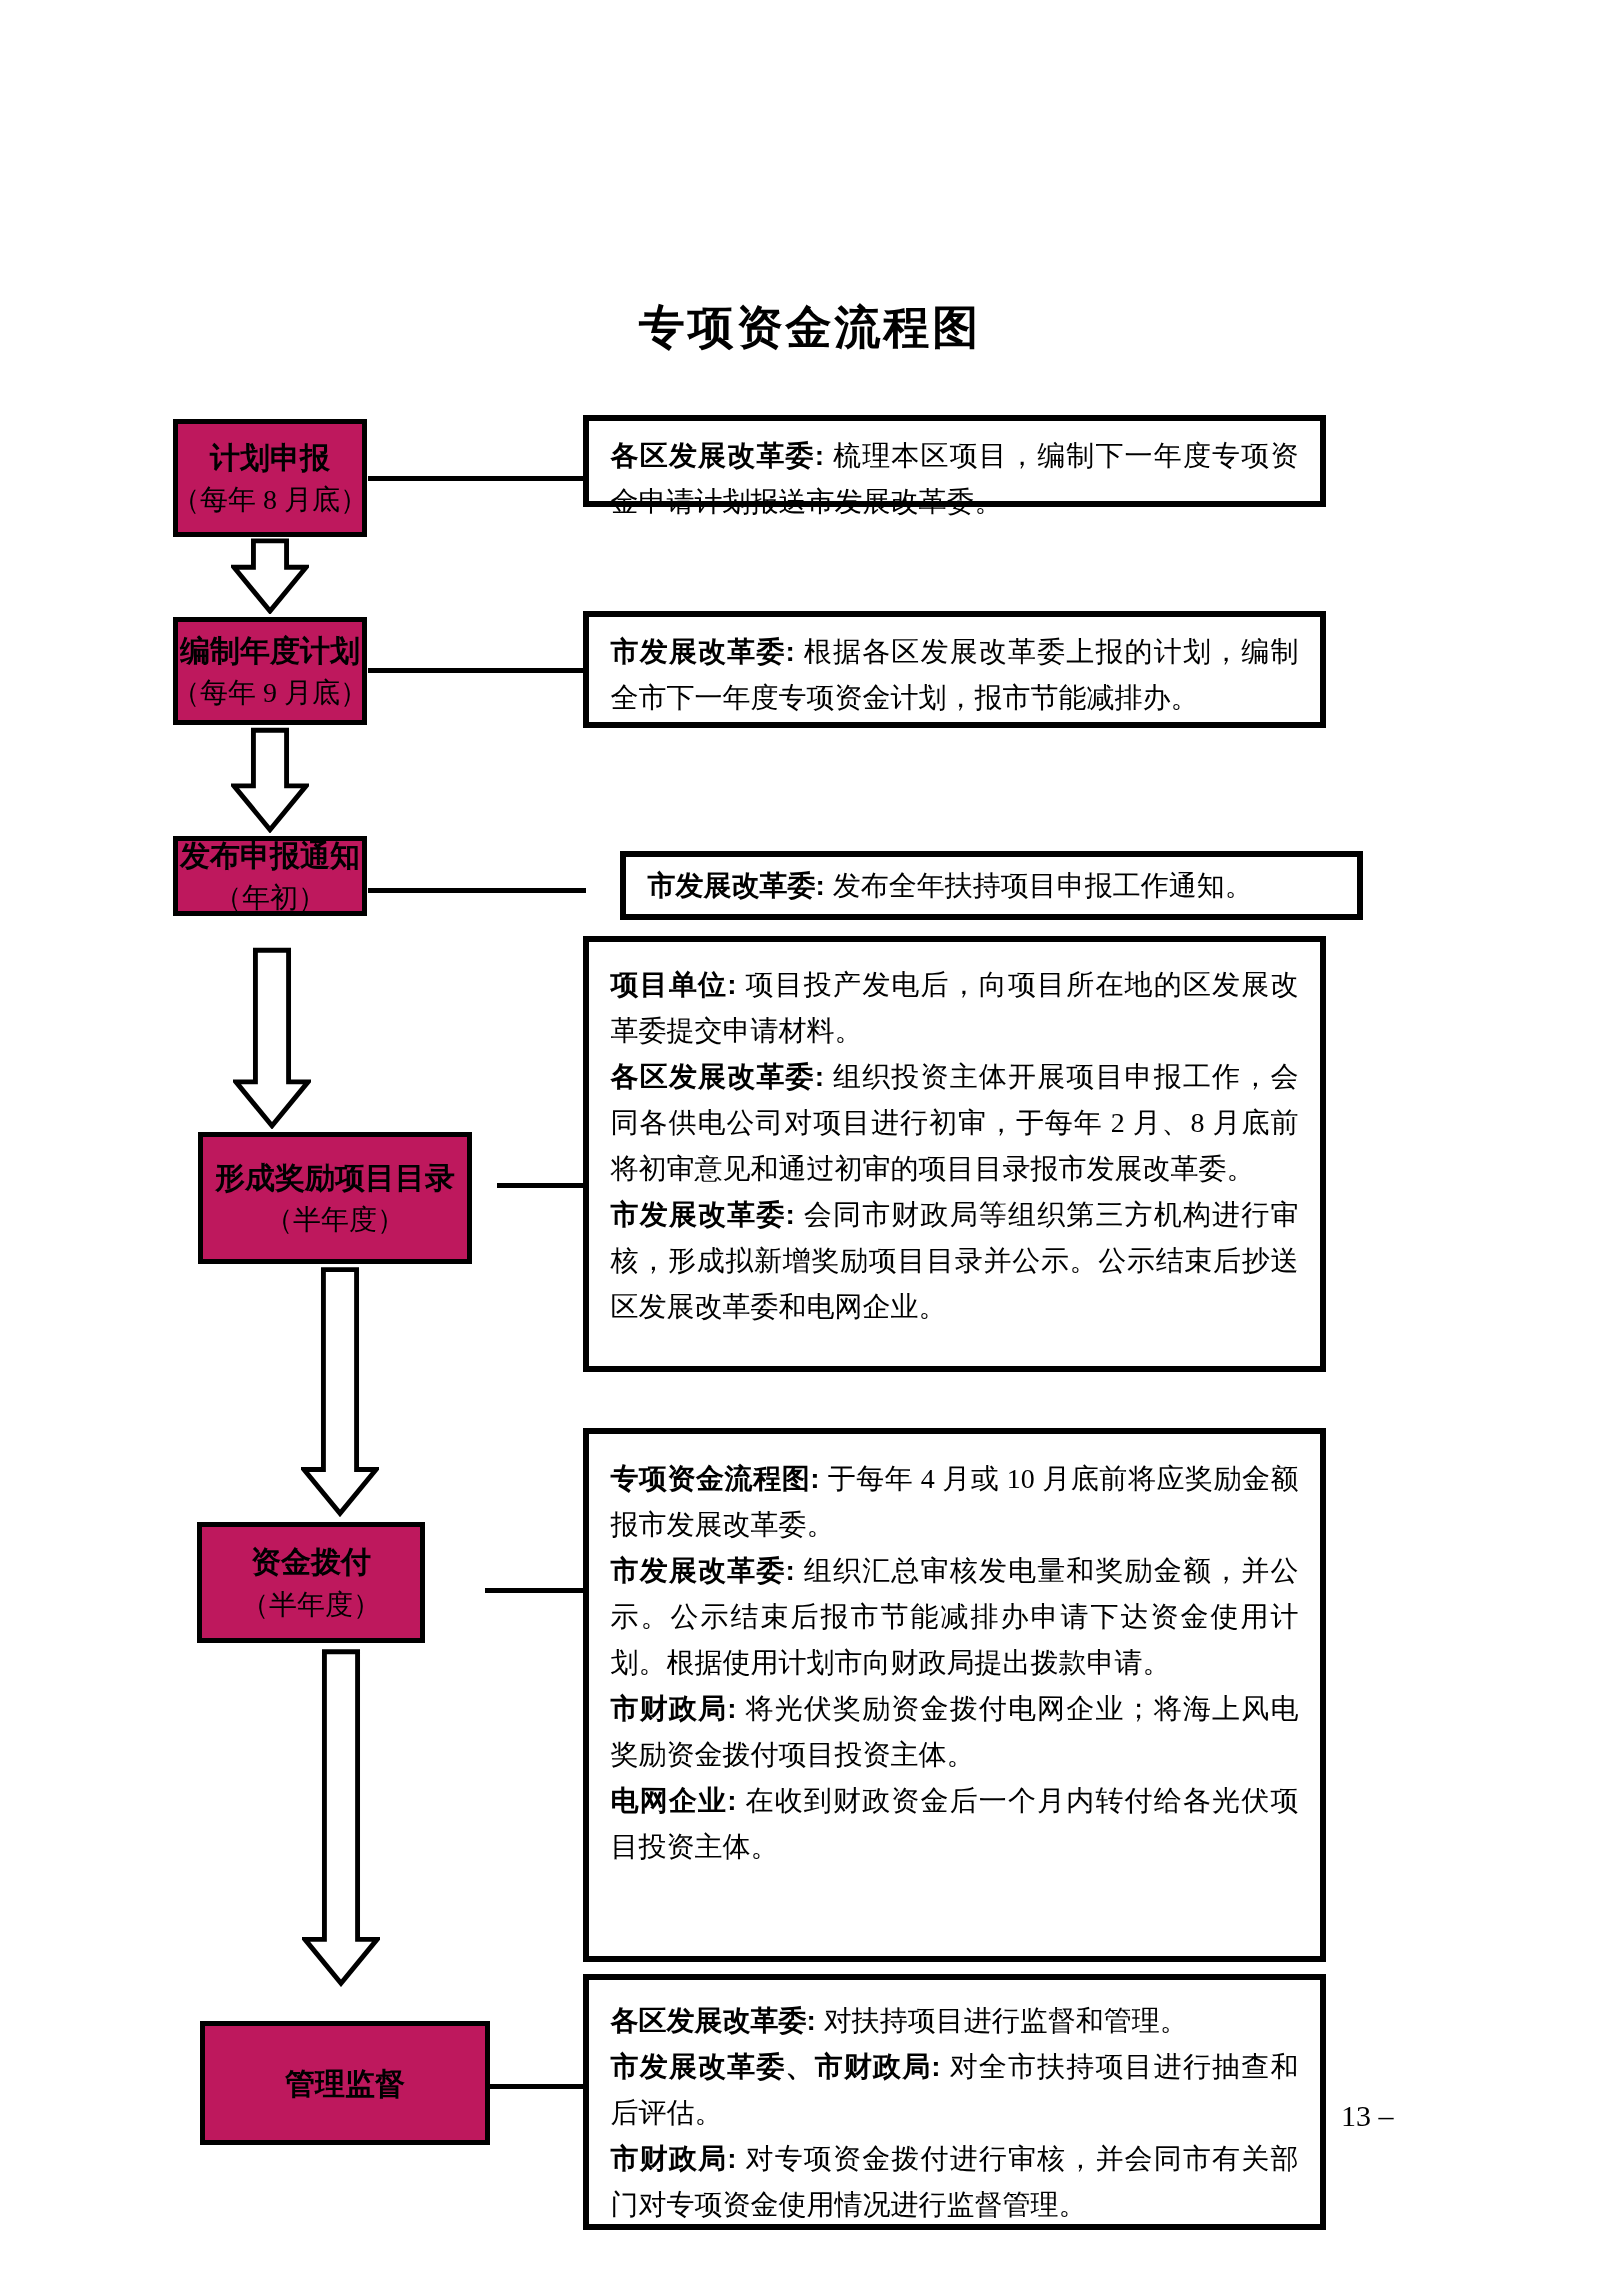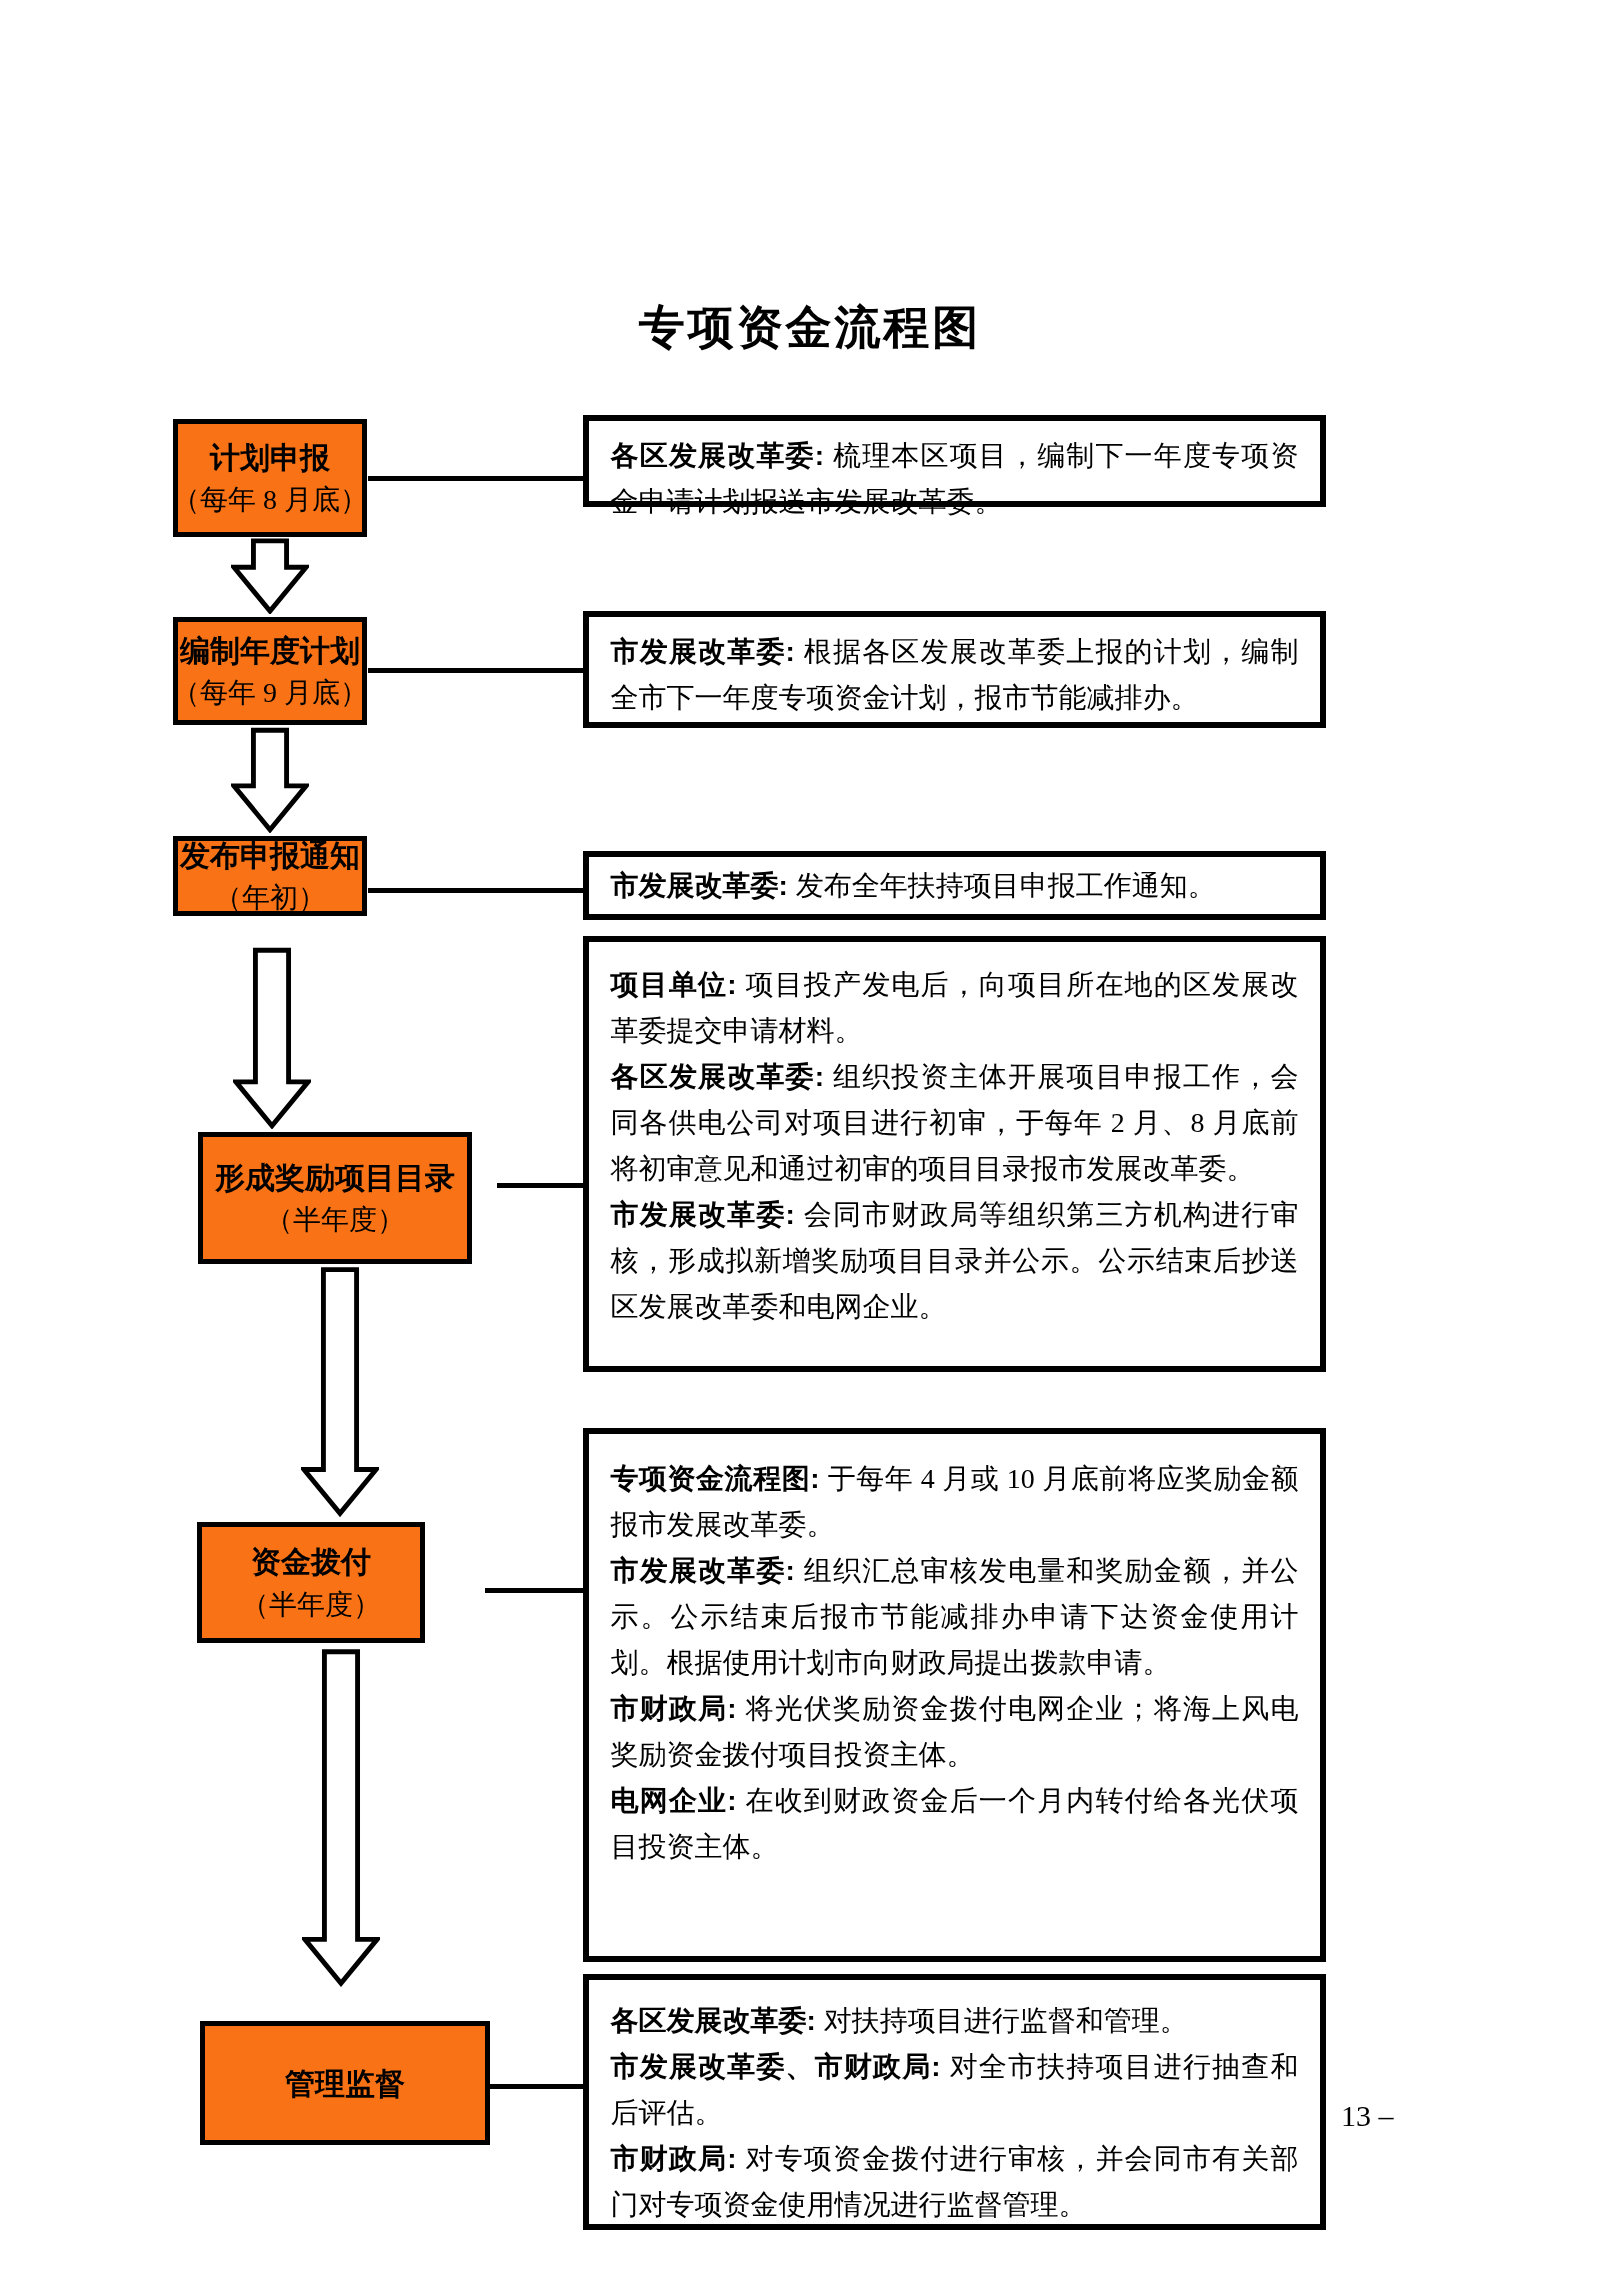--- a/index.html
+++ b/index.html
@@ -16,21 +16,21 @@
     left:0;top:297px;width:1620px;
     text-align:center;
     font-size:46px;
     font-weight:bold;
     letter-spacing:2.9px;
     font-family:"Liberation Serif","DejaVu Serif",serif;
   }
   .step-box{
     position:absolute;
     border:5.9px solid #000;
-    background:#f97316;
+    background:#be185d;
     display:flex;
     flex-direction:column;
     align-items:center;
     justify-content:center;
     box-sizing:border-box;
     text-align:center;
   }
   .step-name{
     font-family:"Liberation Sans","DejaVu Sans",sans-serif;
     font-weight:bold;
@@ -62,21 +62,21 @@
     font-family:"Liberation Serif","DejaVu Serif",serif;
   }
   .detail-box p b{
     font-family:"Liberation Sans","DejaVu Sans",sans-serif;
     font-weight:bold;
     padding-right:7.8px;
   }
   .detail-box.single{
     display:flex;
     align-items:center;
-    padding-top:0;padding-bottom:0;
+    padding-top:0;padding-bottom:0;margin-left:37px;
   }
   .hline{
     position:absolute;
     height:4.9px;
     background:#000;
   }
   .flow-arrow{
     position:absolute;
   }
   .page-number{

